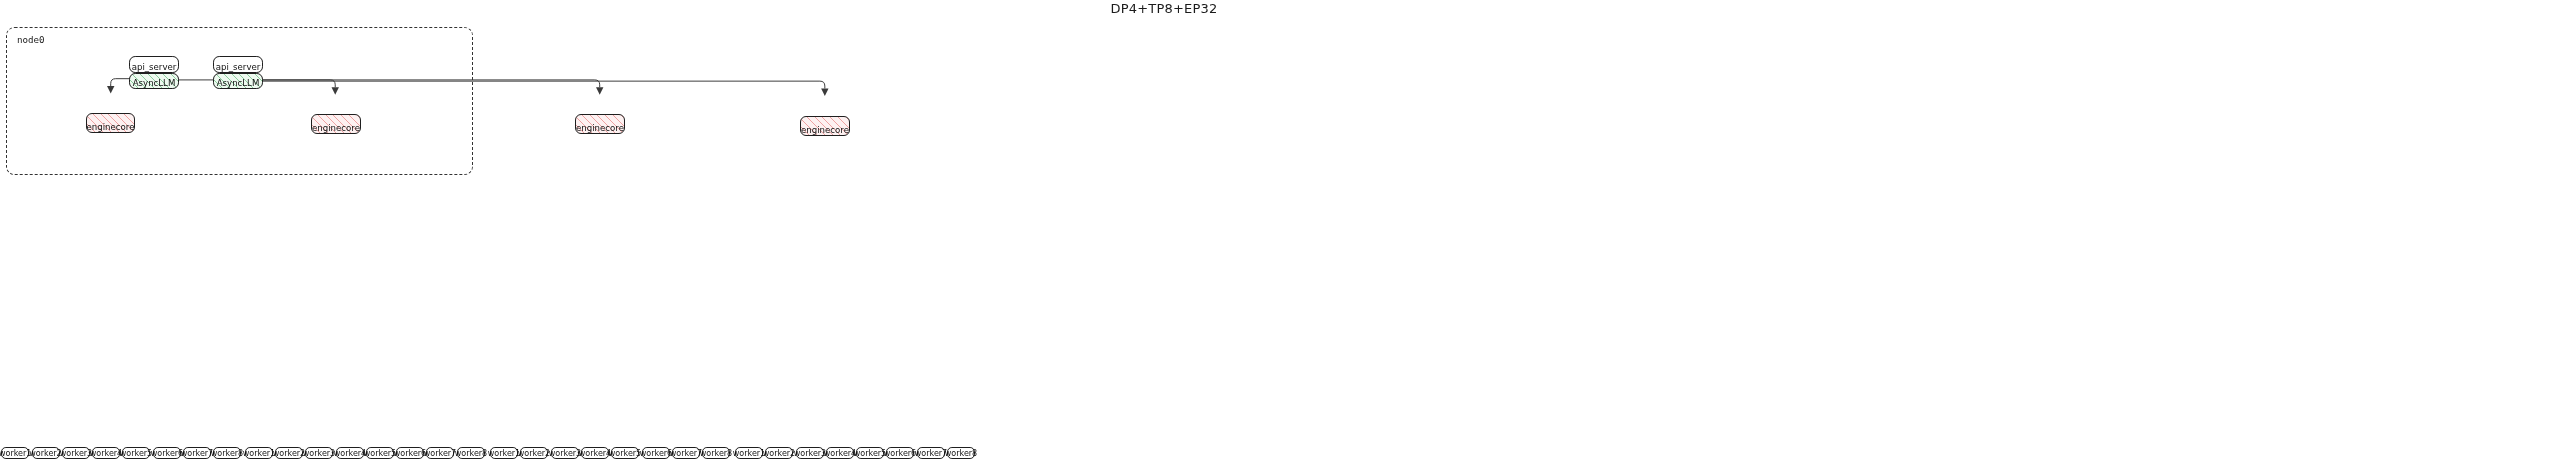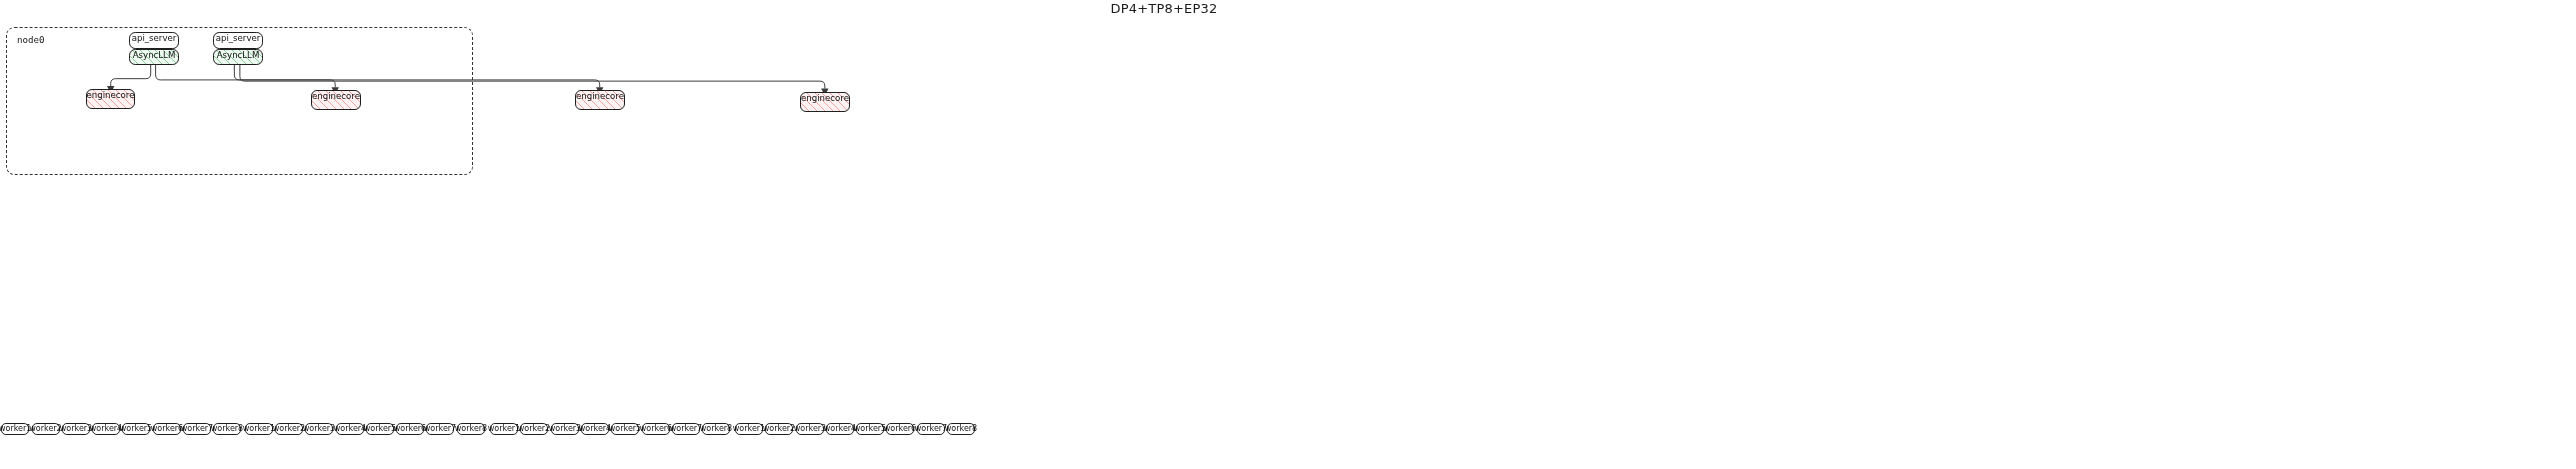--- a/index.html
+++ b/index.html
@@ -54,25 +54,26 @@
     white-space: nowrap;
   }
 
   
   .boxnode {
     position: absolute;
     box-sizing: border-box;
     border: 1.2px solid #1f1f1f;
     border-radius: 5.5px;
     display: flex;
-    align-items: flex-start;
+    align-items: flex-end;
     justify-content: center;
     background: #ffffff;
     color: #111111;
     white-space: nowrap;
+    margin-top: 24px;
   }
 
   .api-box {
     font-size: 8.6px;
     border-radius: 6.2px;
   }
 
   .async-box {
     font-size: 8.6px;
     border-radius: 6.2px;

